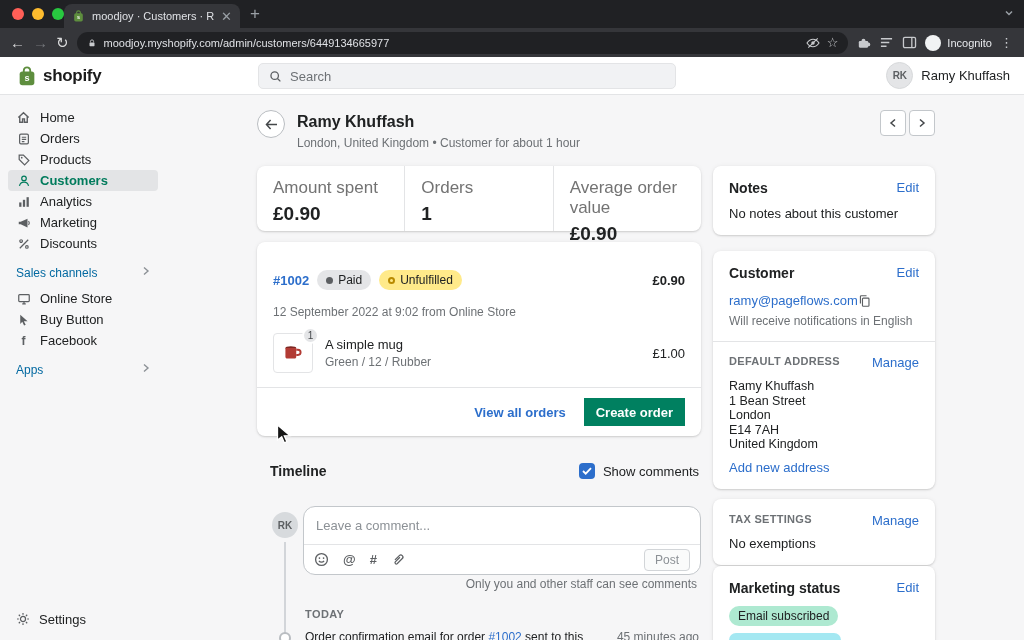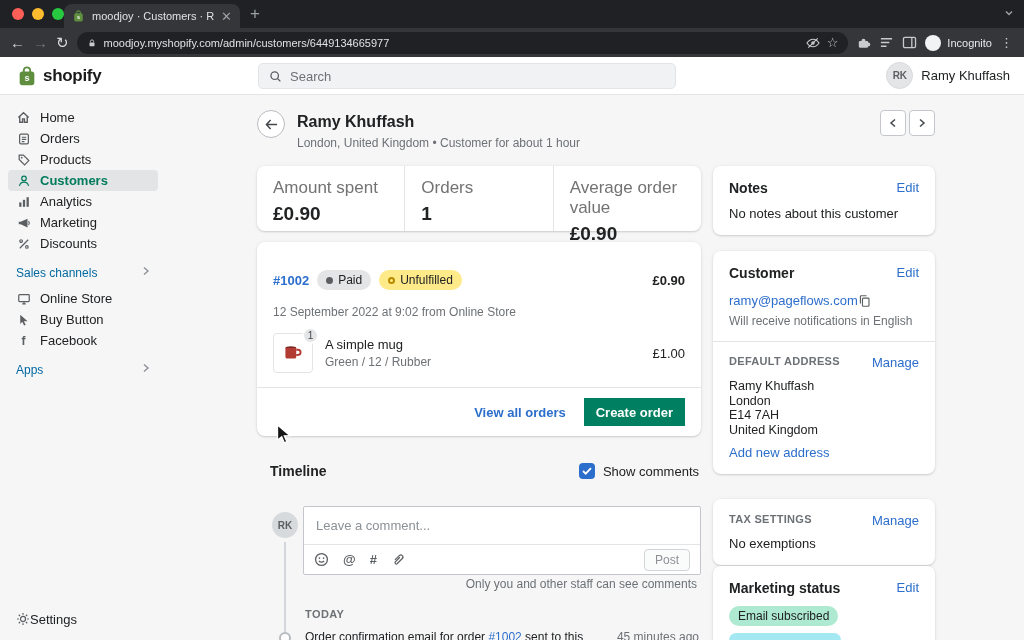--- a/index.html
+++ b/index.html
@@ -36,21 +36,21 @@
 .tb-name{font-size:13px;color:#202223}
 
 
 .sidebar{position:absolute;top:96px;left:0;bottom:0;width:166px;background:#f6f6f7;padding-top:11px}
 .s-item{height:21px;margin:0 8px;padding:0 8px;border-radius:4px;display:flex;align-items:center;gap:9px;font-size:13px;color:#202223;cursor:default}
 .s-item .ic{color:#5c5f62;width:15px;display:flex;justify-content:center}
 .s-item.sel{background:#e3e4e6;color:#007b5c;font-weight:bold}
 .s-item.sel .ic{color:#007b5c}
 .s-head{height:22px;margin-top:12px;padding:0 16px;display:flex;align-items:flex-start;justify-content:space-between;font-size:12px;color:#0369a1}
 .s-head .chev{color:#8c9196}
-.s-settings{position:absolute;left:8px;right:8px;bottom:10px;height:22px;display:flex;align-items:center;padding:0 8px;font-size:13px;color:#202223}
+.s-settings{position:absolute;left:8px;right:8px;bottom:10px;height:22px;display:flex;align-items:center;gap:9px;padding:0 8px;font-size:13px;color:#202223}
 
 
 .main{position:absolute;top:96px;left:166px;right:0;bottom:0;background:#f6f6f7;overflow:hidden}
 .page-header{position:absolute;left:91px;right:89px;top:14px;height:44px;display:flex;align-items:flex-start;gap:12px}
 .back-circle{width:28px;height:28px;border-radius:50%;background:#fff;border:1px solid #b9bdc1;display:flex;align-items:center;justify-content:center;color:#44474a}
 .pg-title{font-size:16px;font-weight:bold;color:#202223;line-height:20px;margin-top:2px}
 .pg-sub{font-size:12px;color:#6d7175;margin-top:4px}
 .pager{margin-left:auto;display:flex;gap:3px}
 .pager .pbtn{width:26px;height:26px;border-radius:4px;background:#fff;border:1px solid #c3c7cb;display:flex;align-items:center;justify-content:center;color:#44474a}
 
@@ -90,21 +90,21 @@
 .btn-plain{color:#2c6ecb;font-size:13px;font-weight:bold}
 .btn-green{background:#008060;color:#fff;font-size:13px;font-weight:bold;height:28px;padding:0 12px;border-radius:0;border:none;display:flex;align-items:center}
 
 
 .tl-head{position:absolute;left:0;top:367px;width:444px;display:flex;align-items:center;padding:0 2px 0 13px}
 .tl-title{font-size:14px;font-weight:bold}
 .tl-right{margin-left:auto;display:flex;align-items:center;gap:8px;font-size:13px}
 .checkbox{width:16px;height:16px;border-radius:4px;background:#2c6ecb;display:flex;align-items:center;justify-content:center}
 .tl-avatar{position:absolute;left:15px;top:416px;width:26px;height:26px;border-radius:50%;background:#d7dadd;display:flex;align-items:center;justify-content:center;font-size:10px;font-weight:bold;color:#5c5f62;z-index:2}
 .tl-line{position:absolute;left:27px;top:446px;bottom:0;width:2px;background:#d2d5d9}
-.comment-card{position:absolute;left:46px;top:410px;width:398px;background:#fff;border:1px solid #c3c7cb;border-radius:2px;z-index:2}
+.comment-card{position:absolute;left:46px;top:410px;width:398px;background:#fff;border:1px solid #c3c7cb;border-radius:12px;z-index:2}
 .cc-input{height:37px;display:flex;align-items:center;padding:0 12px;color:#8c9196;font-size:13px}
 .cc-toolbar{border-top:1px solid #e3e4e6;height:30px;display:flex;align-items:center;gap:14px;padding:0 10px;color:#5c5f62}
 .cc-glyph{font-size:13px;font-weight:bold;color:#5c5f62}
 .post-btn{margin-left:auto;height:22px;padding:0 10px;border-radius:4px;background:#fafbfb;border:1px solid #d2d5d8;color:#8c9196;font-size:12px;display:flex;align-items:center}
 .cc-note{position:absolute;right:4px;top:481px;font-size:12px;color:#6d7175}
 .tl-today{position:absolute;left:48px;top:512px;font-size:11px;font-weight:bold;color:#6d7175;letter-spacing:.4px}
 .tl-dot{position:absolute;left:22px;top:536px;width:12px;height:12px;border-radius:50%;background:#fff;border:2px solid #b9bdc1;z-index:2}
 .tl-event{position:absolute;left:48px;right:2px;top:534px;display:flex;align-items:flex-start;font-size:12px}
 .tl-event .time{margin-left:auto;color:#6d7175;white-space:nowrap;padding-left:10px}
 
@@ -471,20 +471,21 @@
           </svg>
       </div>
       <div class="sub">Will receive notifications in English</div>
       <div class="rc-div"></div>
       <div class="rc-head">
         <span class="rc-caps">DEFAULT ADDRESS</span>
         <a class="rc-link">Manage</a>
       </div>
       <div class="addr">
         <div>Ramy Khuffash</div>
+        <div>1 Bean Street</div>
         <div>London</div>
         <div>E14 7AH</div>
         <div>United Kingdom</div>
       </div>
       <a class="rc-link" style="display:inline-block;margin-top:8px">Add new address</a>
     </div>
 
     <div class="rc-card card" style="top:403px">
       <div class="rc-head">
         <span class="rc-caps">TAX SETTINGS</span>

